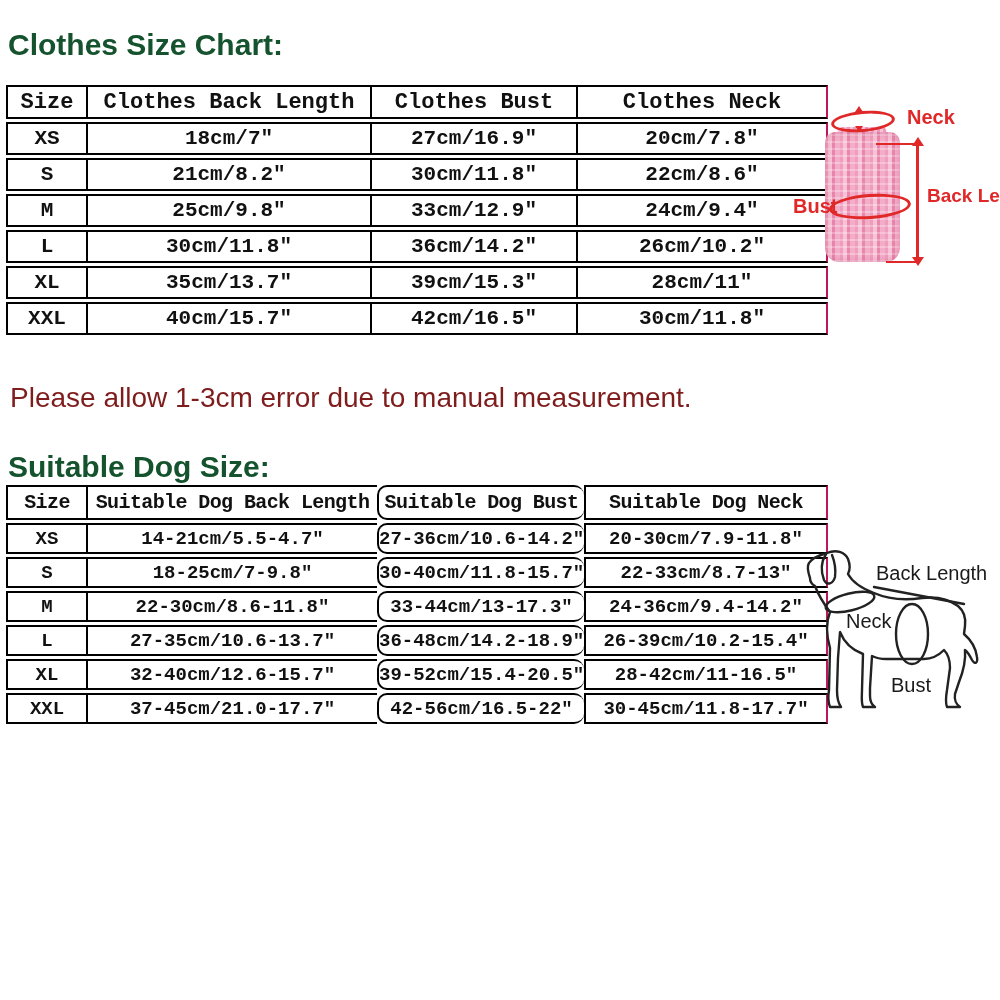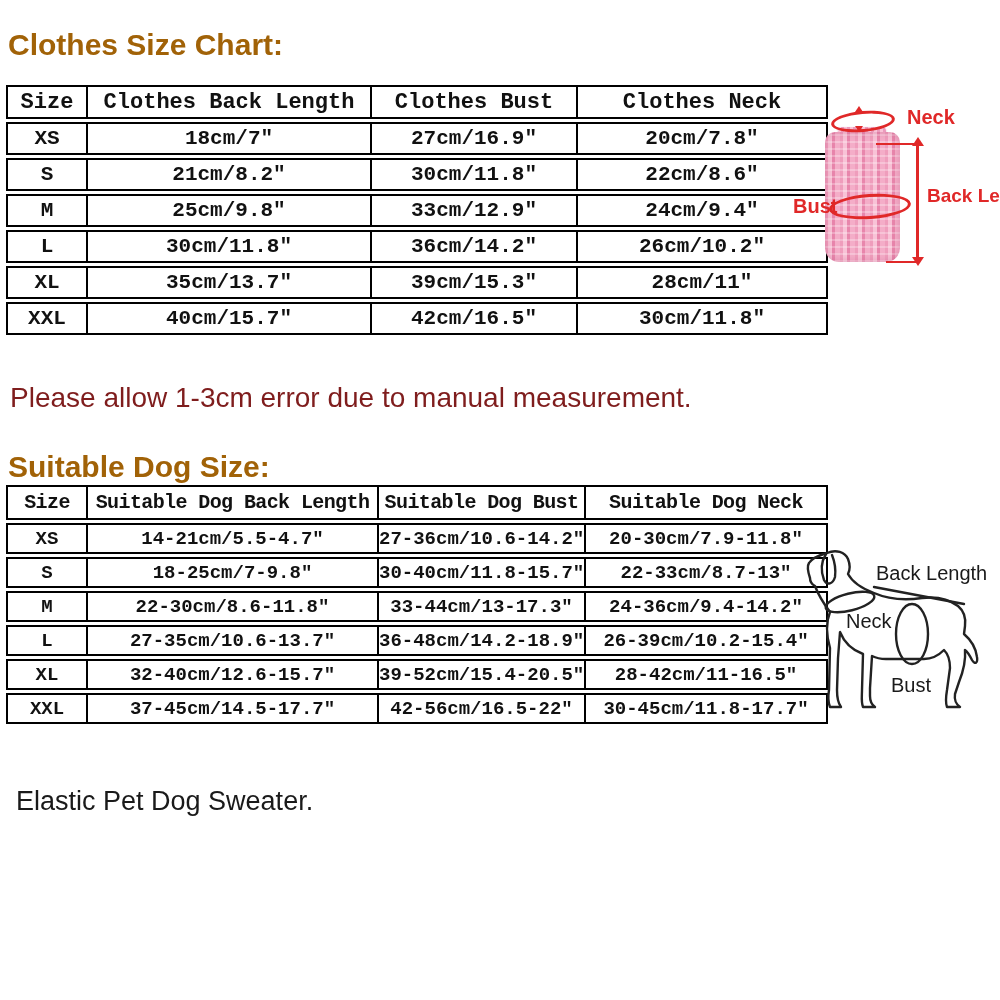--- a/index.html
+++ b/index.html
@@ -1,21 +1,21 @@
 <!DOCTYPE html>
 <html><head>
 <meta charset="utf-8">
 <style>
   html,body{margin:0;padding:0;}
   body{
     width:1000px;height:1000px;position:relative;background:#ffffff;
     overflow:hidden;font-family:"Liberation Sans",sans-serif;color:#111;
   }
   .section-title{
-    position:absolute;font-size:30px;font-weight:bold;color:#a16207;
+    position:absolute;font-size:30px;font-weight:bold;color:#14532d;
     letter-spacing:0;white-space:nowrap;
   }
   #clothes-title{left:8px;top:8px;}
   #dog-title{left:8px;top:430px;}
   .note-text{
     position:absolute;left:10px;top:354px;font-size:28px;color:#7f1d1d;white-space:nowrap;
   }
   .footer-text{
     position:absolute;left:16px;top:784px;font-size:27px;line-height:34px;color:#1a1a1a;
   }
@@ -24,31 +24,31 @@
     position:absolute;left:6px;width:822px;border-collapse:separate;
     border-spacing:0 3px;table-layout:fixed;
   }
   #clothes-table{top:82px;}
   #dog-table{top:482px;}
   table.sizes th,table.sizes td{
     border-top:2px solid #000;border-bottom:2px solid #000;border-left:2px solid #000;
     text-align:center;vertical-align:middle;padding:0;white-space:nowrap;overflow:hidden;
     font-family:"Liberation Mono","DejaVu Sans Mono",monospace;font-weight:bold;color:#111;
   }
-  table.sizes th:last-child,table.sizes td:last-child{border-right:2px solid #000000;}
+  table.sizes th:last-child,table.sizes td:last-child{border-right:2px solid #be185d;}
   #clothes-table th{height:30px;font-size:22px;}
   #clothes-table td{height:29px;font-size:21px;}
   #clothes-table th:nth-child(1),#clothes-table td:nth-child(1){width:78px;}
   #clothes-table th:nth-child(2),#clothes-table td:nth-child(2){width:282px;}
   #clothes-table th:nth-child(3),#clothes-table td:nth-child(3){width:204px;}
   #dog-table th{height:31px;font-size:20px;letter-spacing:-0.6px;}
   #dog-table td{height:27px;font-size:19px;}
   #dog-table th:nth-child(1),#dog-table td:nth-child(1){width:78px;}
   #dog-table th:nth-child(2),#dog-table td:nth-child(2){width:289px;margin-top:35px;}
-  #dog-table th:nth-child(3),#dog-table td:nth-child(3){width:205px;}
+  #dog-table th:nth-child(3),#dog-table td:nth-child(3){width:205px;border-radius:10px;}
   
   #sweater-diagram{position:absolute;left:788px;top:85px;width:212px;height:215px;}
   .sweater-body{
     position:absolute;left:37px;top:47px;width:75px;height:130px;
     background:
       repeating-linear-gradient(0deg, rgba(255,255,255,0.28) 0 2px, rgba(0,0,0,0) 2px 7px),
       repeating-linear-gradient(90deg, #ef9dbc 0 3px, #f8c2d6 3px 7px, #e886ac 7px 10px, #f4adc8 10px 15px);
     border-radius:10px 10px 14px 14px;
     box-shadow:inset 0 0 8px rgba(190,90,130,0.45);
   }
@@ -207,21 +207,21 @@
         <td>26-39cm/10.2-15.4″</td>
       </tr>
       <tr>
         <td>XL</td>
         <td>32-40cm/12.6-15.7″</td>
         <td>39-52cm/15.4-20.5″</td>
         <td>28-42cm/11-16.5″</td>
       </tr>
       <tr>
         <td>XXL</td>
-        <td>37-45cm/14.5-17.7″</td>
+        <td>37-45cm/21.0-17.7″</td>
         <td>42-56cm/16.5-22″</td>
         <td>30-45cm/11.8-17.7″</td>
       </tr>
     </tbody>
   </table>
 
 <div id="dog-diagram">
   <svg width="210" height="205" viewBox="0 0 210 205">
     <g fill="none" stroke="#222" stroke-width="2.4" stroke-linecap="round" stroke-linejoin="round">
 
@@ -245,14 +245,13 @@
 
       <path d="M84,49 L174,66"></path>
     </g>
   </svg>
   <div class="dog-label" id="dog-backlength-label">Back Length</div>
   <div class="dog-label" id="dog-neck-label">Neck</div>
   <div class="dog-label" id="dog-bust-label">Bust</div>
 </div>
 
 <div class="footer-text">
-  <div>Elastic Pet Dog Sweater.</div>
 </div>
 
 </body></html>

